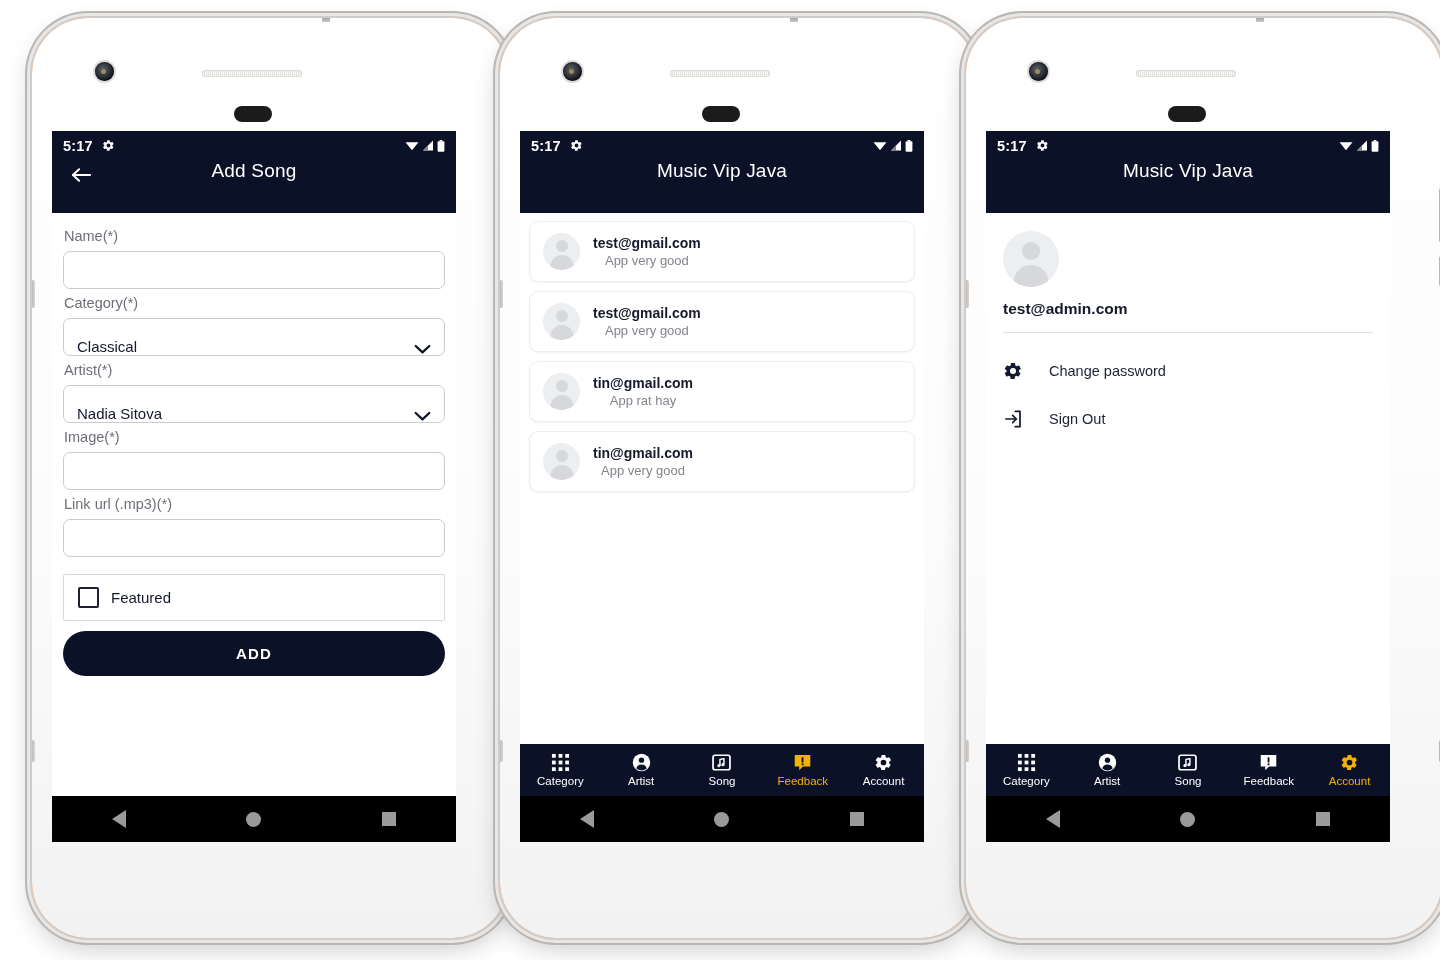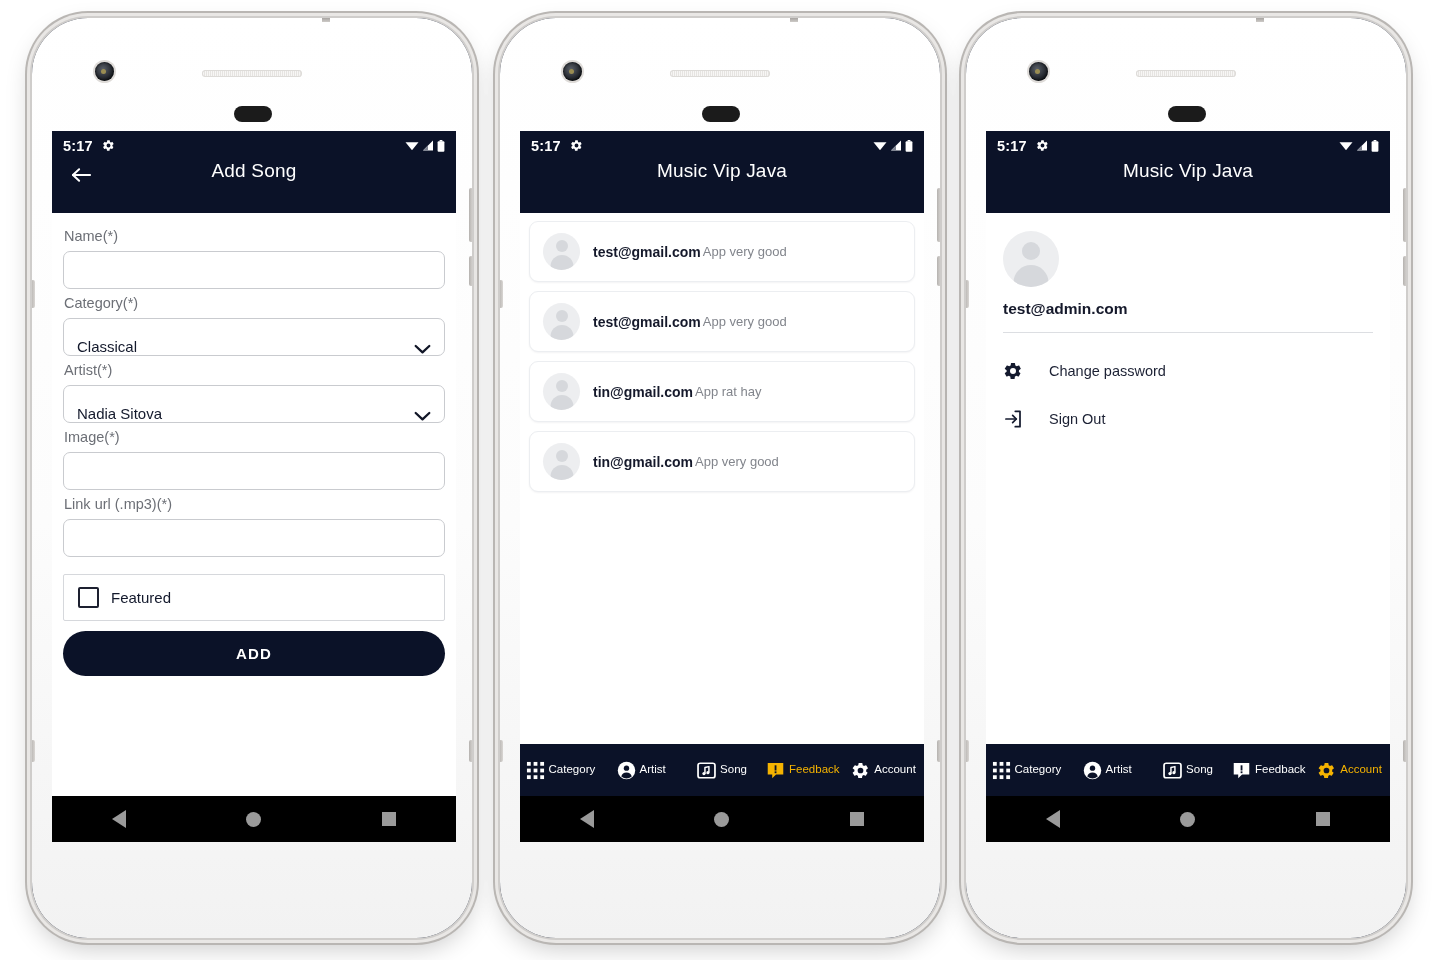--- a/index.html
+++ b/index.html
@@ -22,27 +22,28 @@
     position: relative;
   }
 
   
   .phone {
     position: absolute;
     width: 440px;
     height: 920px;
     top: 18px;
     border-radius: 56px;
-    background: #0f172a;
+    background: #f97316;
     box-shadow:
       0 0 0 2px #cfcdcb,
       0 0 0 5px #e9e7e5,
       0 0 0 7px #b9b6b3,
       0 10px 26px rgba(0,0,0,0.22);
     overflow: hidden;
+    padding-left: 36px;
   }
   .phone.p1 { left: 32px; }
   .phone.p2 { left: 500px; }
   .phone.p3 { left: 966px; }
 
   .phone-body {
     position: absolute;
     inset: 0;
     border-radius: 50px;
     background:
@@ -269,21 +270,21 @@
   }
   .avatar::after {
     content: "";
     position: absolute;
     left: 50%; top: 22px;
     transform: translateX(-50%);
     width: 23px; height: 18px;
     border-radius: 12px 12px 0 0;
     background: #d6d8dc;
   }
-  .fb-text { display: flex; flex-direction: row; gap: 2px; text-align: center; }
+  .fb-text { display: flex; flex-direction: column; gap: 2px; text-align: center; }
   .fb-email {
     font-size: 14px;
     font-weight: 700;
     color: #15192b;
   }
   .fb-msg {
     font-size: 13px;
     color: #82858c;
   }
 
@@ -345,20 +346,21 @@
   .bottomnav {
     height: 52px;
     background: #0b1228;
     display: flex;
     align-items: center;
     flex: none;
   }
   .nav-item {
     flex: 1;
     display: flex;
+    flex-direction: column;
     align-items: center;
     justify-content: center;
     gap: 4px;
     color: #ffffff;
     cursor: pointer;
   }
   .nav-item.active { color: #f5b301; }
   .nav-label {
     font-size: 11.5px;
     line-height: 1;

